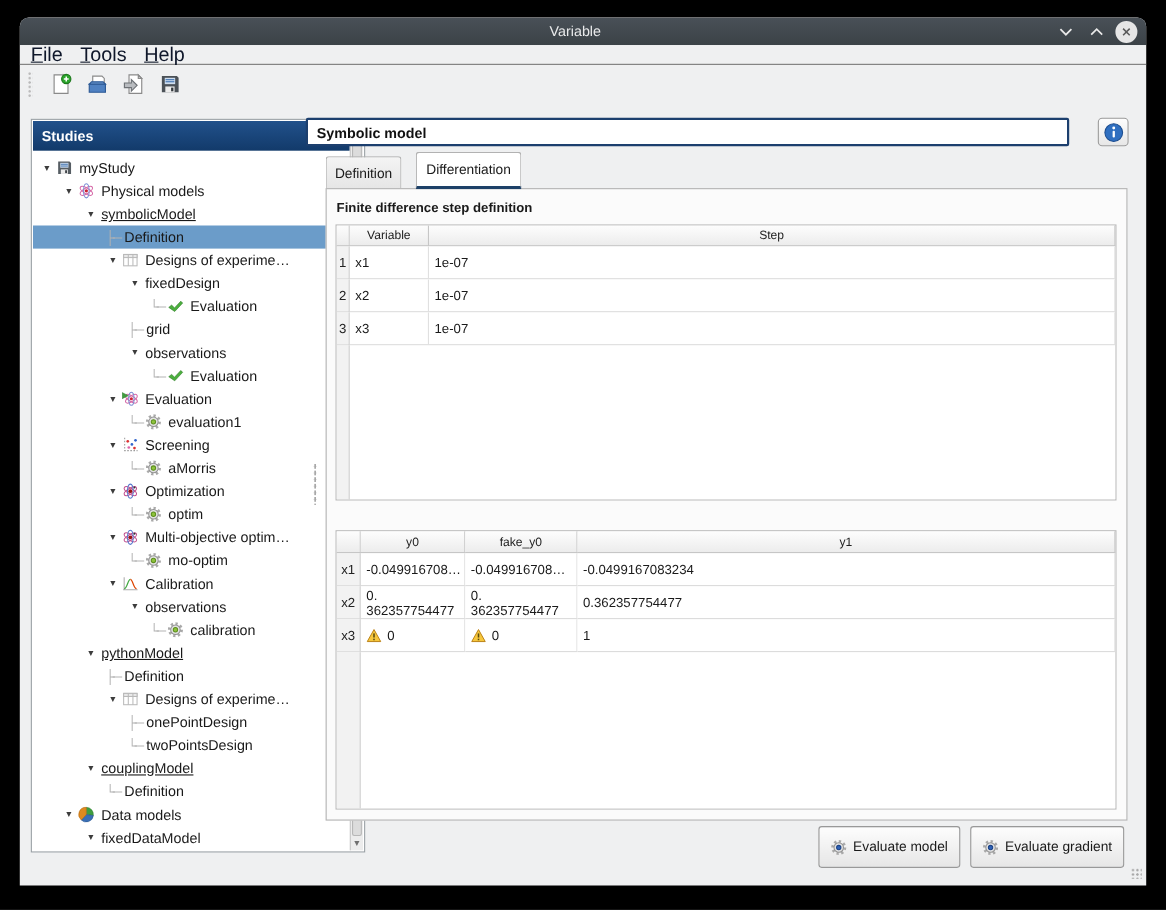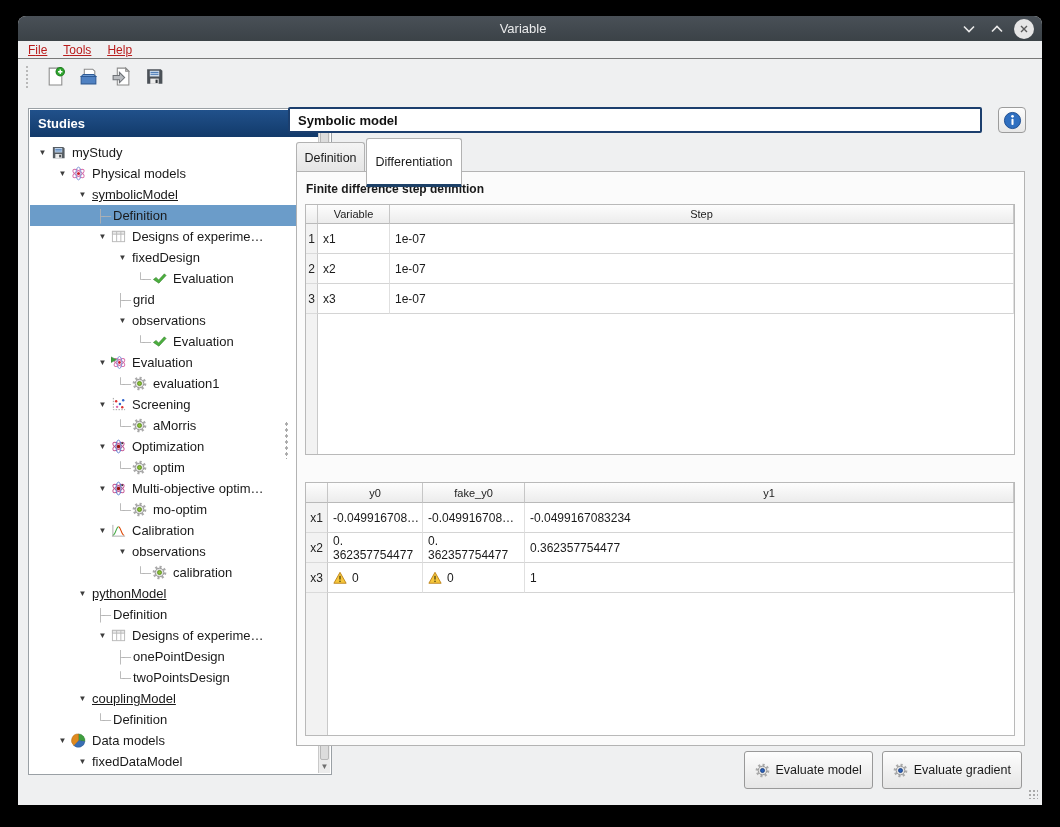--- a/index.html
+++ b/index.html
@@ -10,21 +10,21 @@
   #titlebar{position:absolute;left:0;top:0;width:100%;height:25px;
     background:linear-gradient(#495057,#3b4247);display:flex;align-items:center;}
   #title{flex:1;text-align:center;color:#e9eaeb;font-size:13px;}
   .tb-ctrl{width:22px;height:22px;display:flex;align-items:center;justify-content:center;margin-right:6px;}
   .tb-ctrl svg{display:block}
   #close-btn{width:20px;height:20px;border-radius:50%;background:#e6e6e6;display:flex;
     align-items:center;justify-content:center;margin-right:8px;}
   
   #menubar{position:absolute;left:0;top:25px;width:100%;height:18px;background:#eff0f1;
     border-bottom:1px solid #787878;display:flex;align-items:center;padding-left:10px;box-sizing:border-box;}
-  .menu-item{font-size:12px;color:#b91c1c;margin-right:16px;text-decoration:underline;}
+  .menu-item{font-size:18px;color:#0f172a;margin-right:16px;}
   
   #toolbar{position:absolute;left:0;top:44px;width:100%;height:33px;display:flex;align-items:center;}
   #toolbar-handle{width:5px;height:24px;margin-left:7px;margin-right:12px;
     background-image:radial-gradient(#b9b9b9 1px,transparent 1.2px);background-size:4px 4px;}
   .tool-btn{width:26px;height:26px;margin-right:7px;display:flex;align-items:center;justify-content:center;}
   .tool-btn svg{width:21px;height:21px;}
   
   #tree-panel{position:absolute;left:10px;top:92px;width:304px;height:667px;background:#fff;
     border:1px solid #9aa0a5;box-sizing:border-box;}
   #studies-header{position:absolute;left:1px;top:1px;right:13px;height:27px;
@@ -40,33 +40,33 @@
   .lbl{padding:0 3px;}
   .lbl.b{font-weight:normal;}
   .lbl.u{text-decoration:underline;}
   
   #tree-scroll{position:absolute;top:1px;right:1px;width:12px;bottom:1px;background:#ececec;border-left:1px solid #c9c9c9;box-sizing:border-box;}
   .sb-arrow{position:absolute;left:0;width:100%;height:12px;color:#6f6f6f;font-size:8px;text-align:center;line-height:12px;}
   #sb-thumb{position:absolute;left:1px;right:1px;top:13px;bottom:13px;background:#dcdcdc;border:1px solid #b7b7b7;border-radius:2px;}
   #splitter-handle{position:absolute;left:267px;top:405px;width:3px;height:38px;
     background-image:radial-gradient(#a8a8a8 1px,transparent 1.2px);background-size:3px 6px;}
   
-  #model-name{position:absolute;left:270px;top:91px;width:694px;height:26px;box-sizing:border-box;
+  #model-name{position:absolute;left:260px;top:91px;width:694px;height:26px;box-sizing:border-box;
     border:2px solid #1c3f6e;border-radius:2px;background:#fff;font-weight:bold;font-size:13px;
     padding:0 8px;font-family:inherit;color:#111;}
   #info-btn{position:absolute;left:980px;top:91px;width:28px;height:26px;box-sizing:border-box;
     background:linear-gradient(#fdfdfd,#e7e7e7);border:1px solid #9c9c9c;border-radius:4px;
     display:flex;align-items:center;justify-content:center;}
   #info-btn svg{width:19px;height:19px;}
   
   .tab{position:absolute;box-sizing:border-box;font-size:12.5px;color:#1a1a1a;
     display:flex;align-items:center;justify-content:center;}
   #tab-definition{left:278px;top:126px;width:69px;height:30px;background:linear-gradient(#f4f4f4,#e5e5e5);
     border:1px solid #b2b2b2;border-bottom:none;border-radius:3px 3px 0 0;}
-  #tab-differentiation{left:348px;top:122px;width:96px;height:49px;background:#fff;
+  #tab-differentiation{left:360px;top:122px;width:96px;height:34px;background:#fff;
     border:1px solid #b2b2b2;border-bottom:3px solid #1d4168;border-radius:3px 3px 0 0;z-index:3;text-align:center;}
   
   #tab-panel{position:absolute;left:278px;top:155px;width:729px;height:575px;background:#fbfbfb;
     border:1px solid #b3b3b3;box-sizing:border-box;z-index:1;}
   .section-label{position:absolute;left:9px;font-size:12px;color:#1a1a1a;}
   #fd-label{top:10px;font-weight:bold;}
   #grad-label{top:291px;margin-top:48px;}
   .qtable{position:absolute;left:8px;width:710px;display:grid;background:#fff;
     border:1px solid #b9b9b9;box-sizing:border-box;overflow:hidden;}
   #fd-table{top:32px;height:251px;grid-template-columns:12px 72px 1fr;grid-template-rows:19px 30px 30px 30px 1fr;}

